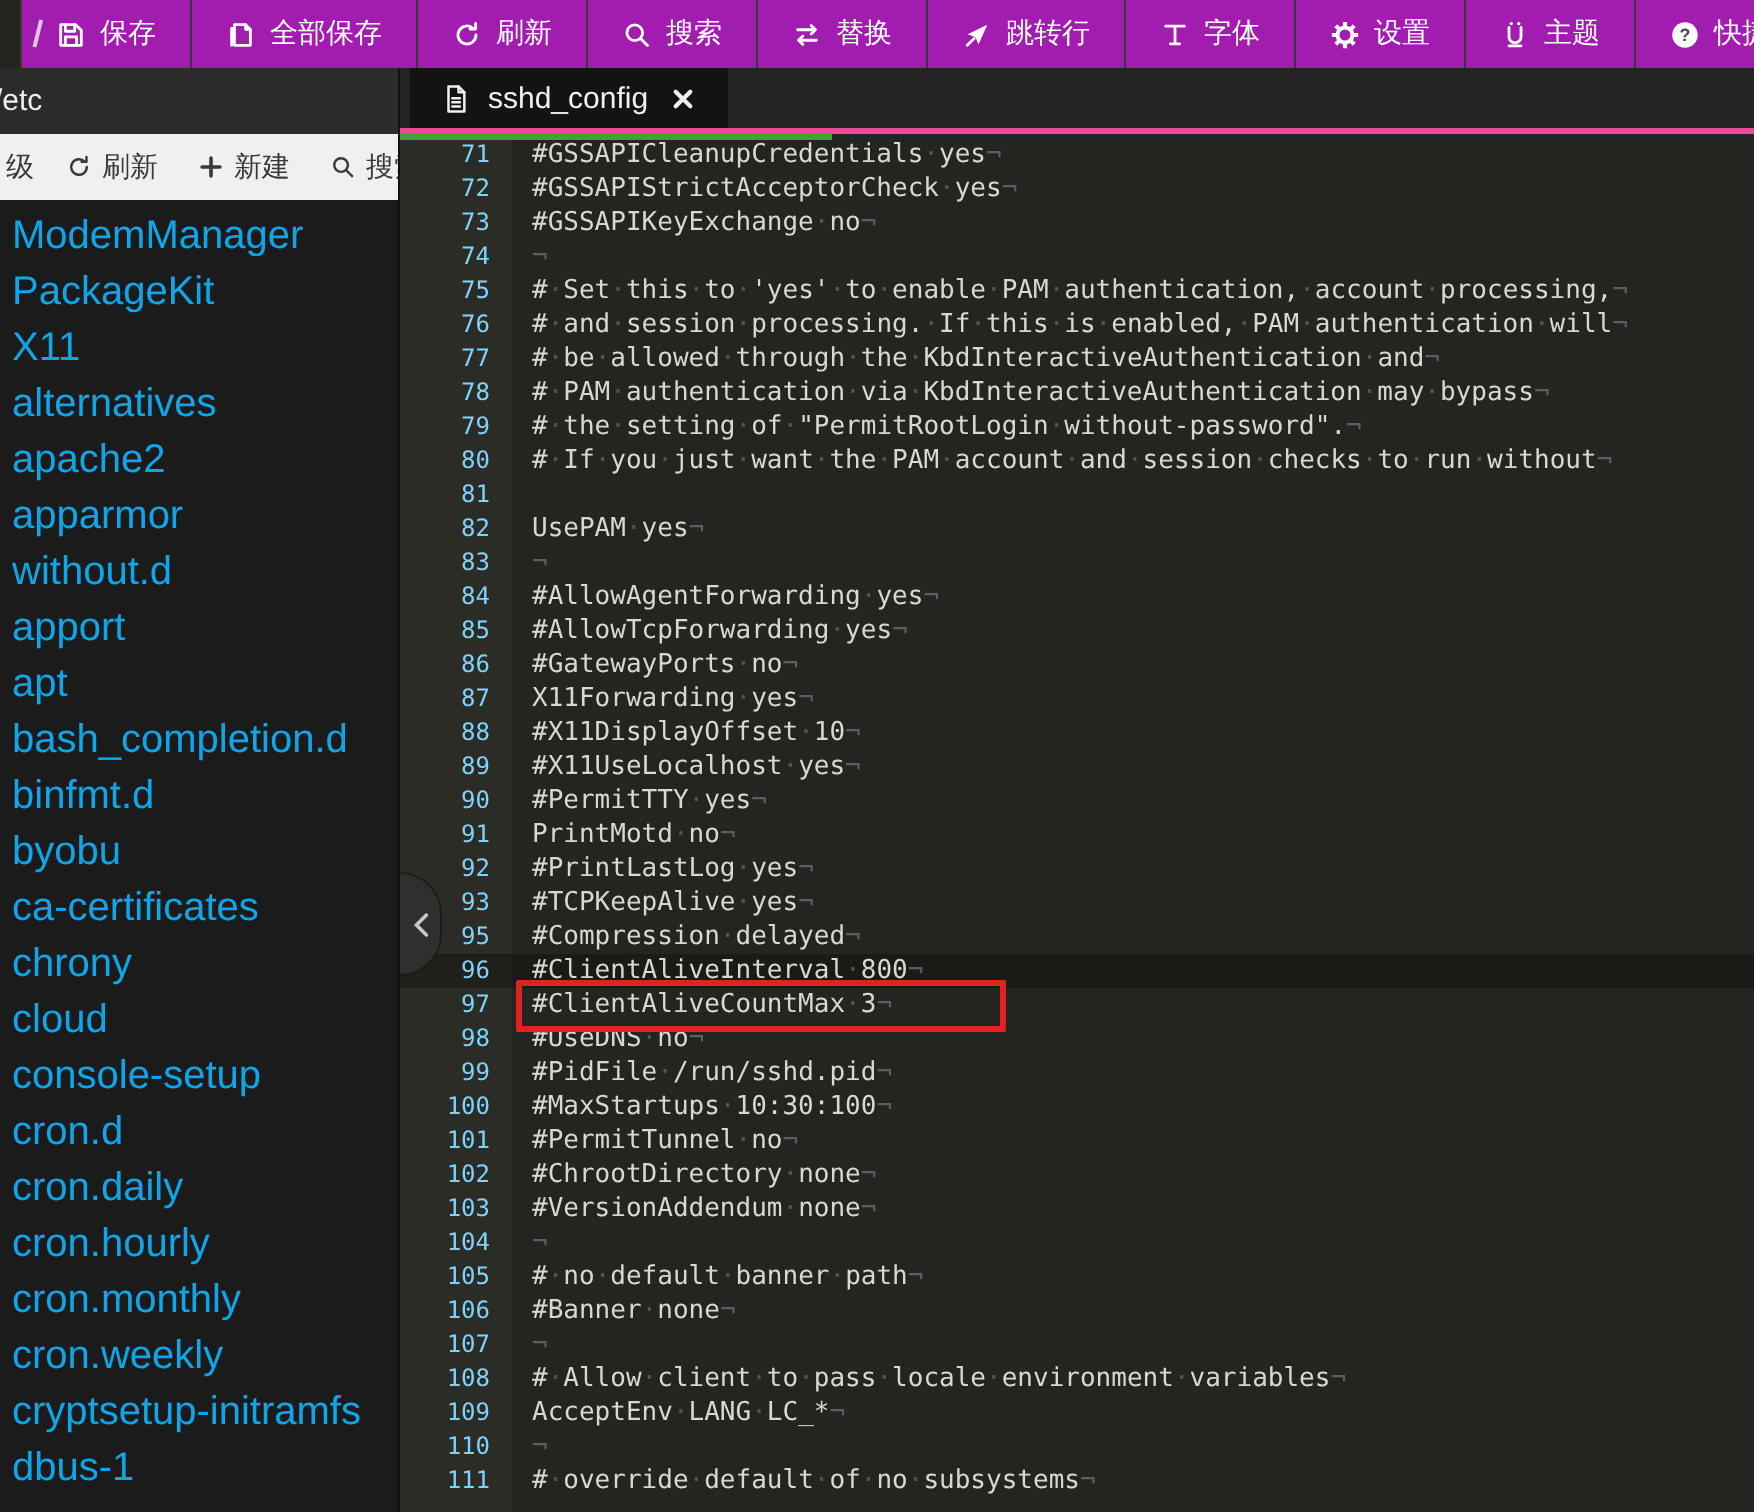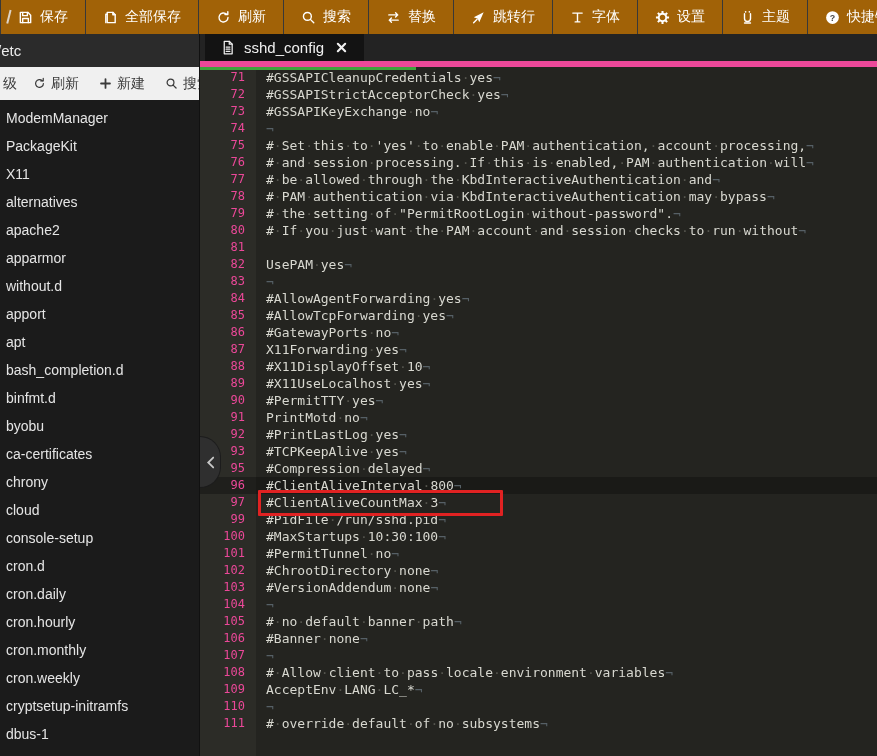--- a/index.html
+++ b/index.html
@@ -3,22 +3,22 @@
 <meta charset="utf-8">
 <style>
   * { margin:0; padding:0; box-sizing:border-box; }
   html,body { background:#111; }
   .app {
     position:relative; width:877px; height:756px; overflow:hidden;
     font-family:"Liberation Sans", sans-serif; background:#242420;
   }
   
   .toolbar {
-    height:34px; background:#a16207; display:flex; align-items:stretch;
-    color:#fff; font-size:14px; overflow:hidden;
+    height:34px; background:#a21caf; display:flex; align-items:stretch;
+    color:#fff; font-size:14px; overflow:hidden;margin-left:10px;
   }
   .toolbar-clip { width:10px; position:relative; }
   .toolbar-clip::after{
     content:""; position:absolute; left:2px; top:9px; width:6px; height:14px;
     border-right:2px solid #e8e8e8; transform:rotate(14deg); opacity:.85;
   }
   .tb-btn {
     display:flex; align-items:center; padding:0 17px;
     border-left:1px solid #383838; cursor:pointer; white-space:nowrap;
   }
@@ -35,45 +35,45 @@
   .path-row span { margin-left:-3px; display:inline-block; }
   .side-toolbar {
     height:33px; background:#f0f0f0; color:#3a3a3a; font-size:14px;
     display:flex; align-items:center; overflow:hidden;
   }
   .st-btn { display:flex; align-items:center; padding:0 10px; cursor:pointer; white-space:nowrap; }
   .st-btn .icon { width:13px; height:13px; margin-right:5px; }
   .st-btn:first-child { margin-left:-7px; padding-right:6px; }
   .file-list { flex:1; background:#1b1b1b; padding-top:4px; overflow:hidden; }
   .file-item {
-    height:28px; line-height:28px; padding-left:6px; color:#e5e5e5;
-    font-size:14px; cursor:pointer; white-space:nowrap;
+    height:28px; line-height:28px; padding-left:6px; color:#0ea5e9;
+    font-size:20px; cursor:pointer; white-space:nowrap;
   }
   
   .editor-col { flex:1; display:flex; flex-direction:column; position:relative; min-width:0; }
   .tabbar {
     height:33px; background:#232323; display:flex; align-items:stretch;
-    border-bottom:6px solid #ec4899; flex:none;
+    border-bottom:3px solid #ec4899; flex:none;
   }
   .tab {
     display:flex; align-items:center; background:#131313; padding:0 16px;
     color:#f0f0f0; font-size:15px; cursor:pointer; margin-left:5px;
   }
   .tab .icon { width:14px; height:15px; margin-right:9px; }
   .tab .close { width:13px; height:13px; margin-left:11px; margin-right:0; cursor:pointer; }
   
   .editor { flex:1; position:relative; background:#242420; overflow:hidden;
     font-family:"DejaVu Sans Mono", monospace; }
   .gutter-bg { position:absolute; left:0; top:0; bottom:0; width:56px; background:#2c2c27; }
   .lines { position:absolute; left:0; top:0; right:0; padding-top:2px; }
   .line { display:flex; height:17px; line-height:17px; font-size:13px; }
   .line.cur { background:rgba(0,0,0,.28); }
   .num {
     width:54px; flex:none; text-align:right; padding-right:9px;
-    color:#ec4899; font-size:12px; line-height:17px;
+    color:#7dd3fc; font-size:12px; line-height:17px;
   }
   .code { padding-left:12px; color:#d8d8d0; white-space:pre; }
   .code .ws { color:#55554e; }
   .code .eol { color:#566066; }
   .hl-box {
     position:absolute; left:58px; top:423px; width:245px; height:26px;
     border:3px solid #e02222; border-radius:1px; z-index:5; pointer-events:none;
   }
   .progress { position:absolute; left:0; top:-1px; width:216px; height:4px; background:#3fa33c; z-index:6; }
   .collapse {
@@ -374,20 +374,24 @@
             </div>
             <div class="line cur">
               <span class="num">96</span>
               <span class="code">#ClientAliveInterval<span class="ws">·</span>800<span class="eol">¬</span></span>
             </div>
             <div class="line">
               <span class="num">97</span>
               <span class="code">#ClientAliveCountMax<span class="ws">·</span>3<span class="eol">¬</span></span>
             </div>
             <div class="line">
+              <span class="num">98</span>
+              <span class="code">#UseDNS<span class="ws">·</span>no<span class="eol">¬</span></span>
+            </div>
+            <div class="line">
               <span class="num">99</span>
               <span class="code">#PidFile<span class="ws">·</span>/run/sshd.pid<span class="eol">¬</span></span>
             </div>
             <div class="line">
               <span class="num">100</span>
               <span class="code">#MaxStartups<span class="ws">·</span>10:30:100<span class="eol">¬</span></span>
             </div>
             <div class="line">
               <span class="num">101</span>
               <span class="code">#PermitTunnel<span class="ws">·</span>no<span class="eol">¬</span></span>

